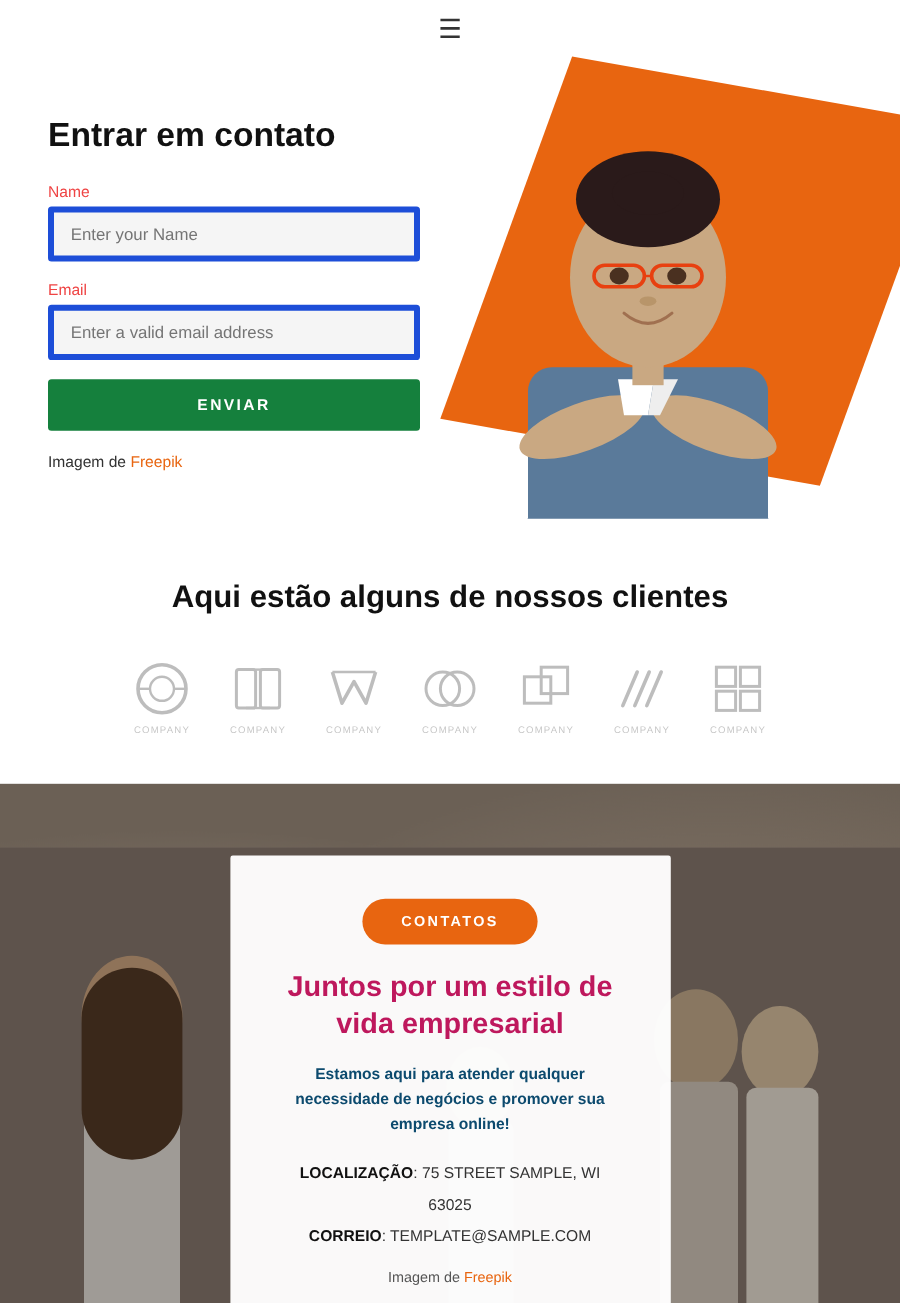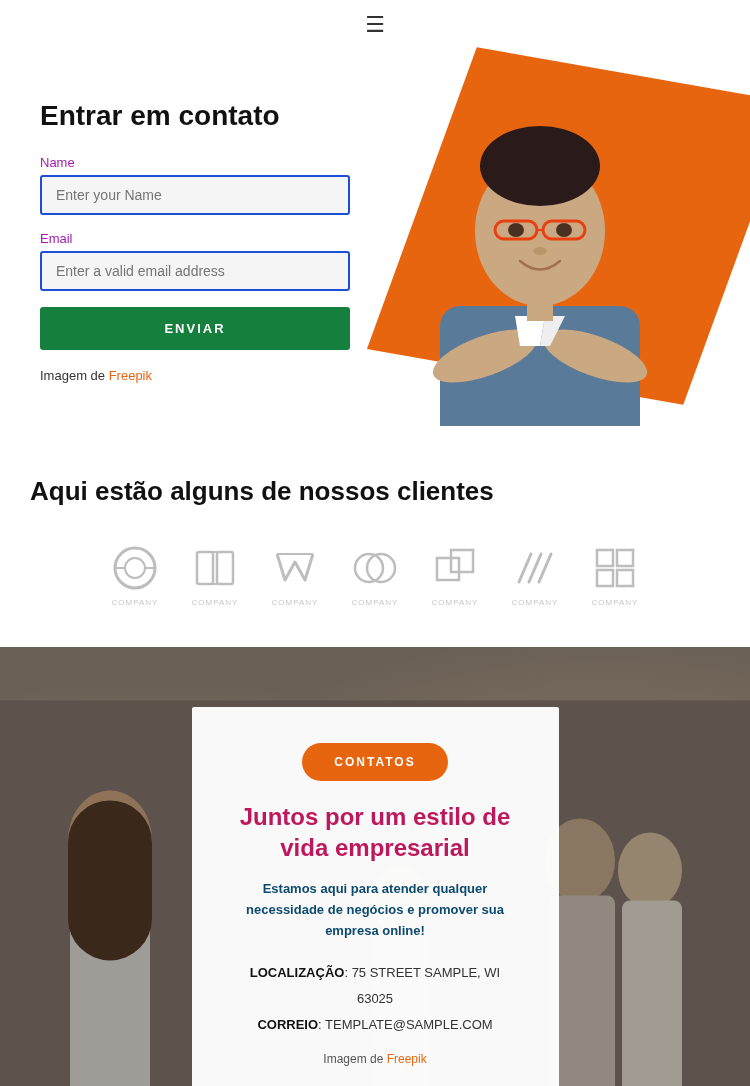--- a/index.html
+++ b/index.html
@@ -37,28 +37,28 @@
     }
     .hero-title {
       font-size: 28px;
       font-weight: 800;
       color: #111;
       margin-bottom: 22px;
       line-height: 1.2;
     }
     .form-label {
       font-size: 13px;
-      color: #a21caf;
+      color: #ef4444;
       margin-bottom: 5px;
       display: block;
     }
     .form-input {
       width: 100%;
       padding: 10px 14px;
-      border: 2px solid #1d4ed8;
+      border: 5px solid #1d4ed8;
       border-radius: 3px;
       font-size: 14px;
       color: #999;
       background: #f5f5f5;
       margin-bottom: 16px;
       outline: none;
     }
     .btn-enviar {
       width: 100%;
       padding: 14px;
@@ -109,20 +109,21 @@
       overflow: hidden;
     }
     .person-svg {
       width: 100%;
       height: 100%;
     }
 
     
     .clients-section {
       padding: 50px 30px 40px 30px;
+      text-align: center;
       background: #fff;
     }
     .clients-title {
       font-size: 26px;
       font-weight: 700;
       color: #111;
       margin-bottom: 35px;
     }
     .clients-logos {
       display: flex;

